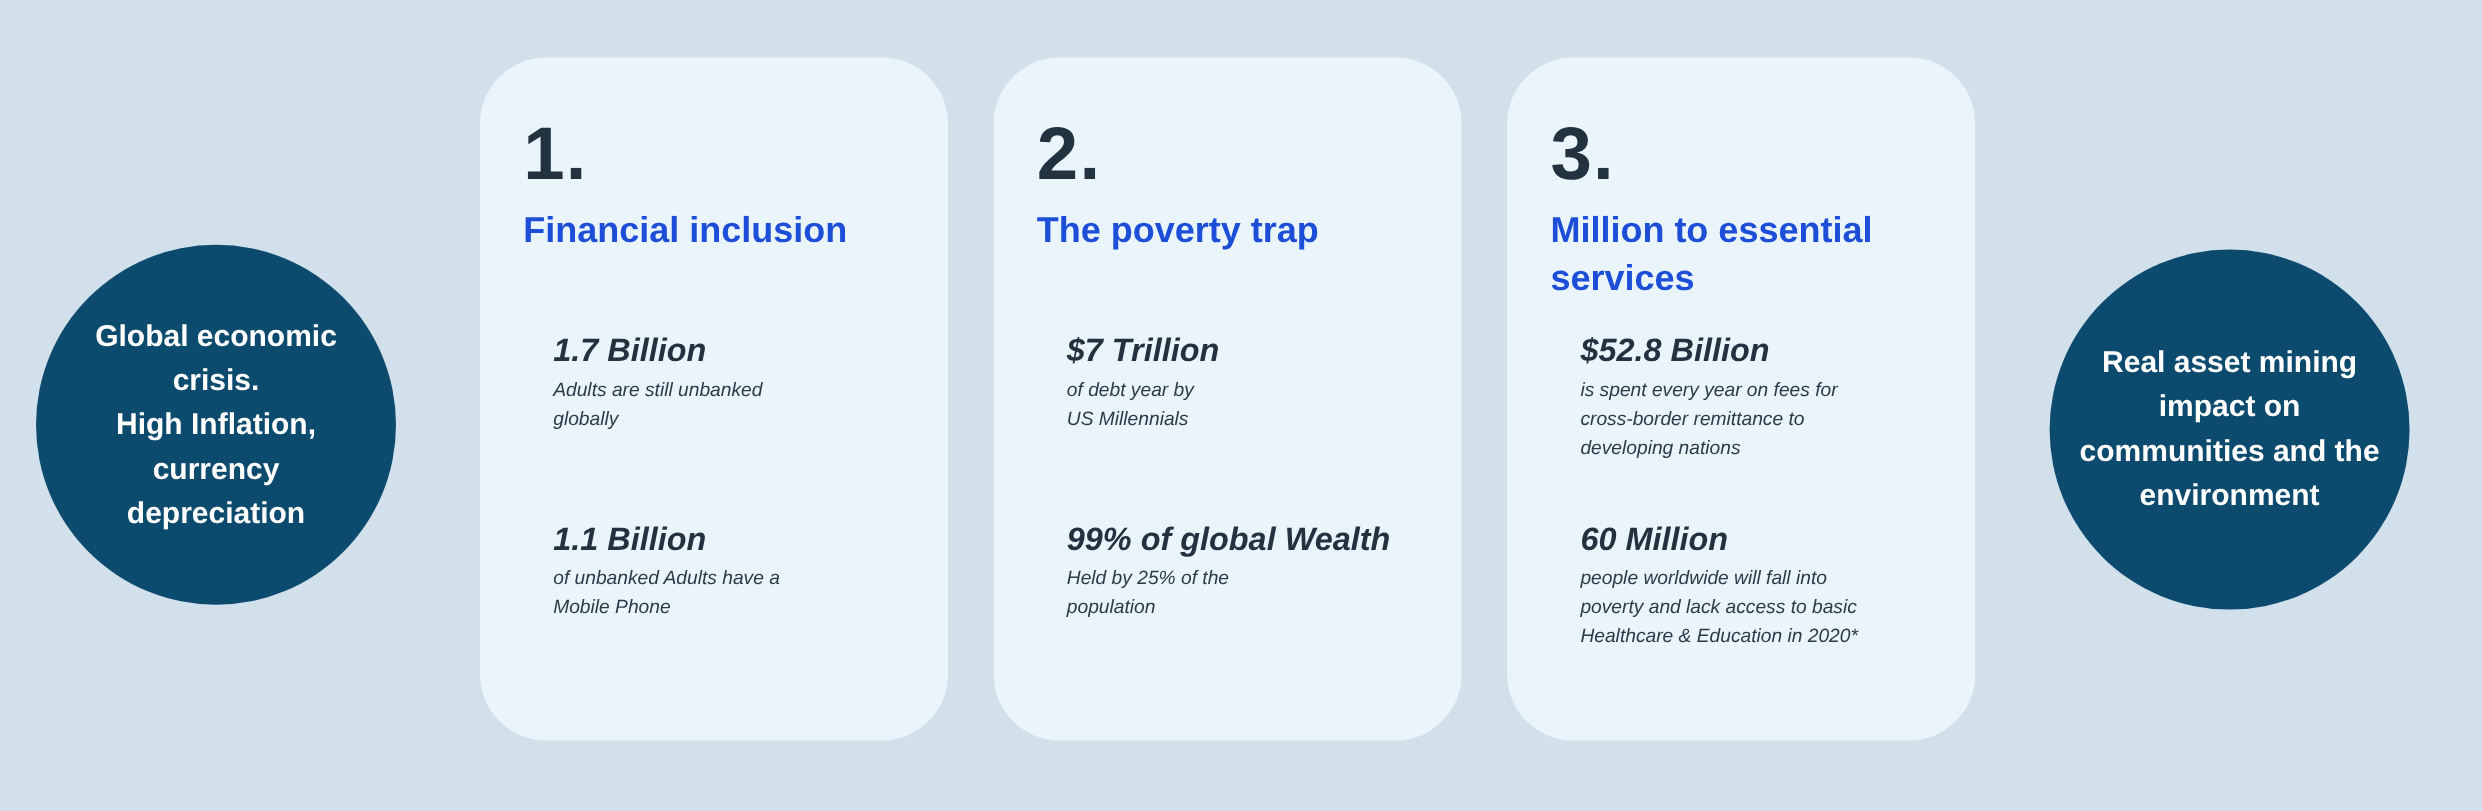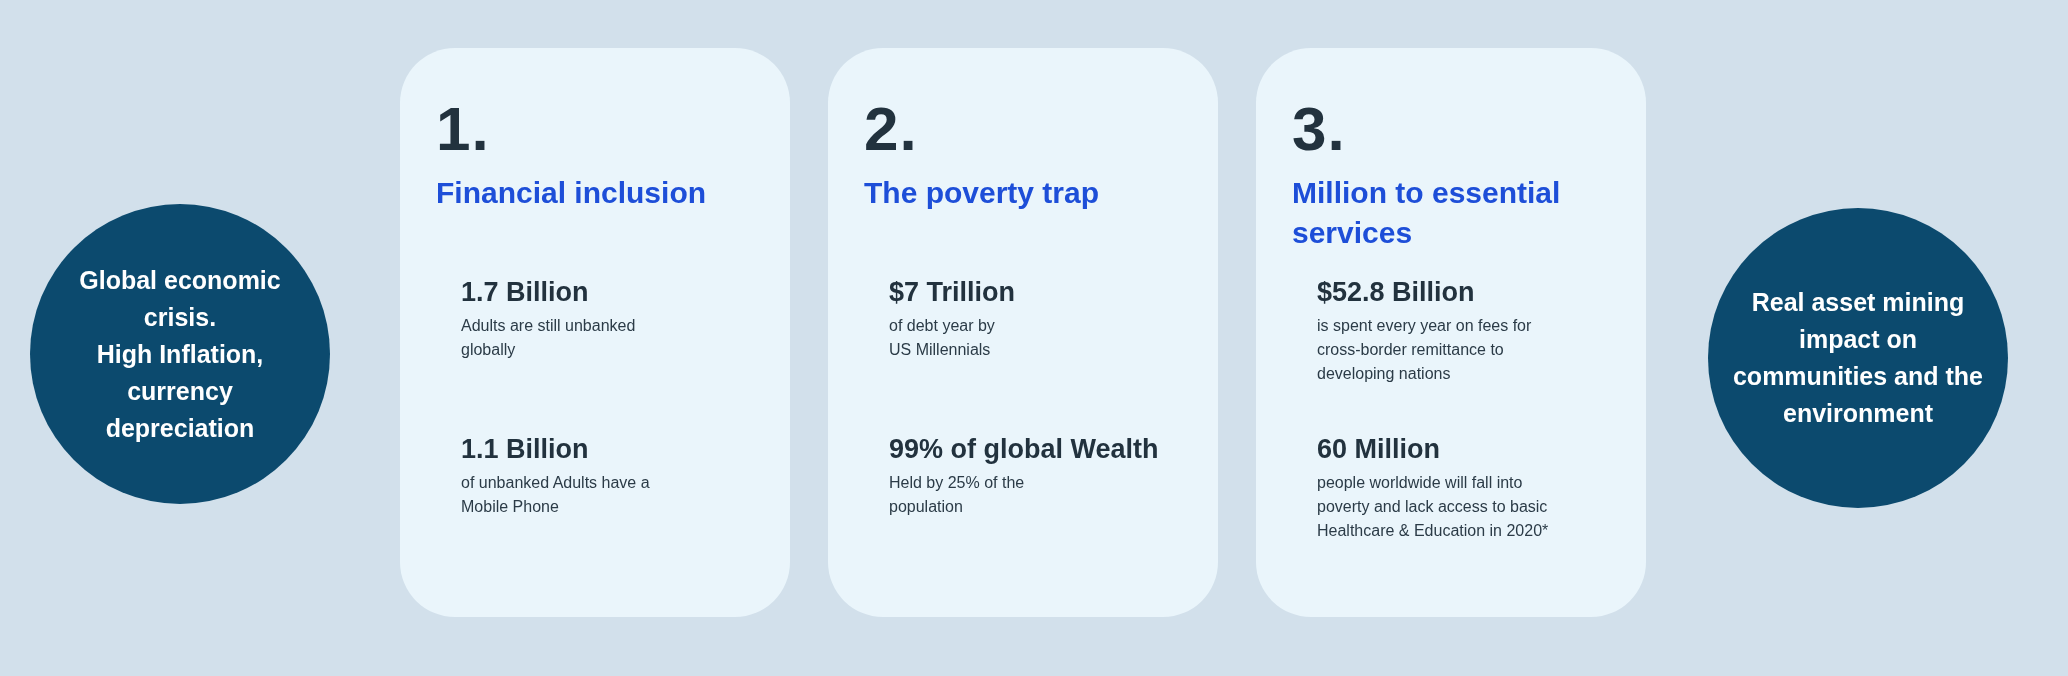--- a/index.html
+++ b/index.html
@@ -61,20 +61,21 @@
     height: 100px;
     font-size: 30px;
     font-weight: bold;
     color: #1d4ed8;
     line-height: 1.32;
   }
   .stat-slot-1 { height: 157px; }
   .stat {
     display: flex;
     align-items: flex-start;
+    font-style: italic;
   }
   .stat-bar {
     width: 3px;
     border-radius: 2px;
     background: #b3bac0;
     flex-shrink: 0;
     margin-right: 22px;
   }
   .stat-body { padding: 3px 0 4px 0; }
   .stat-value {

